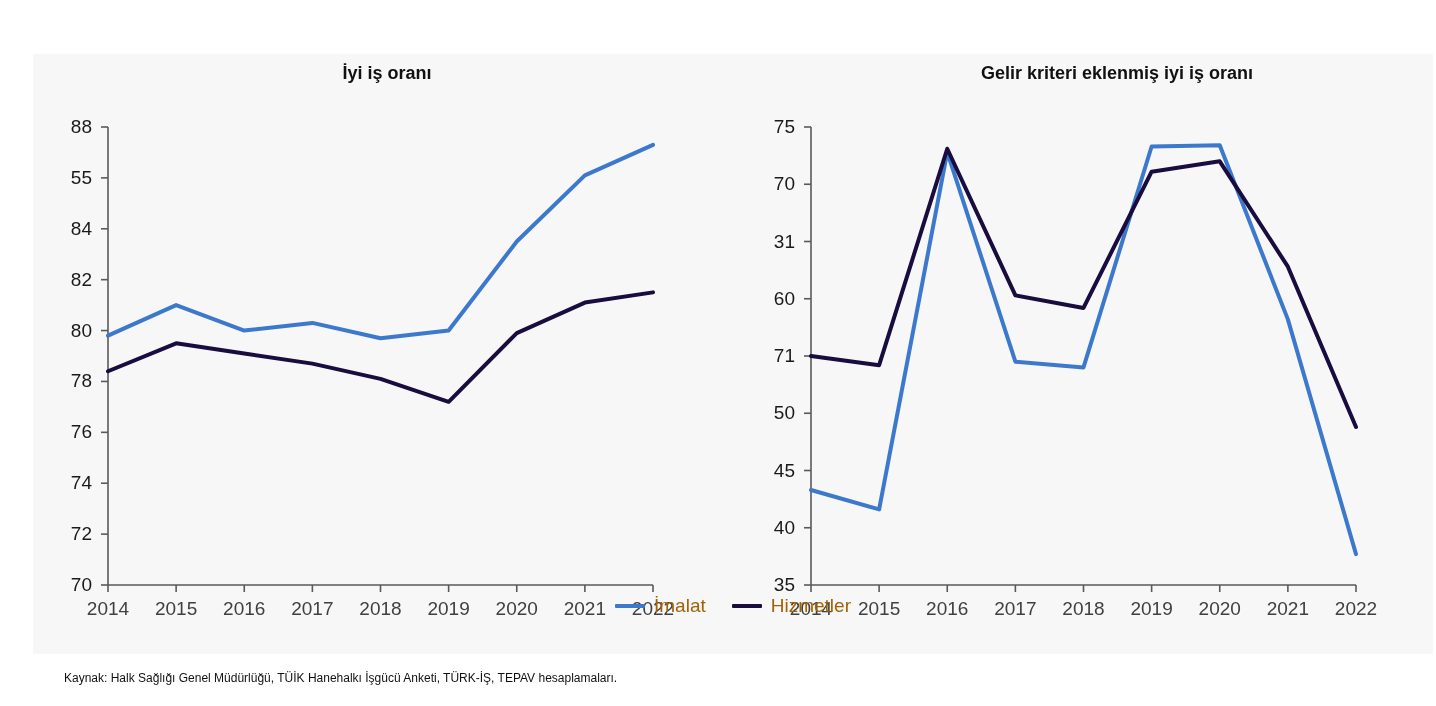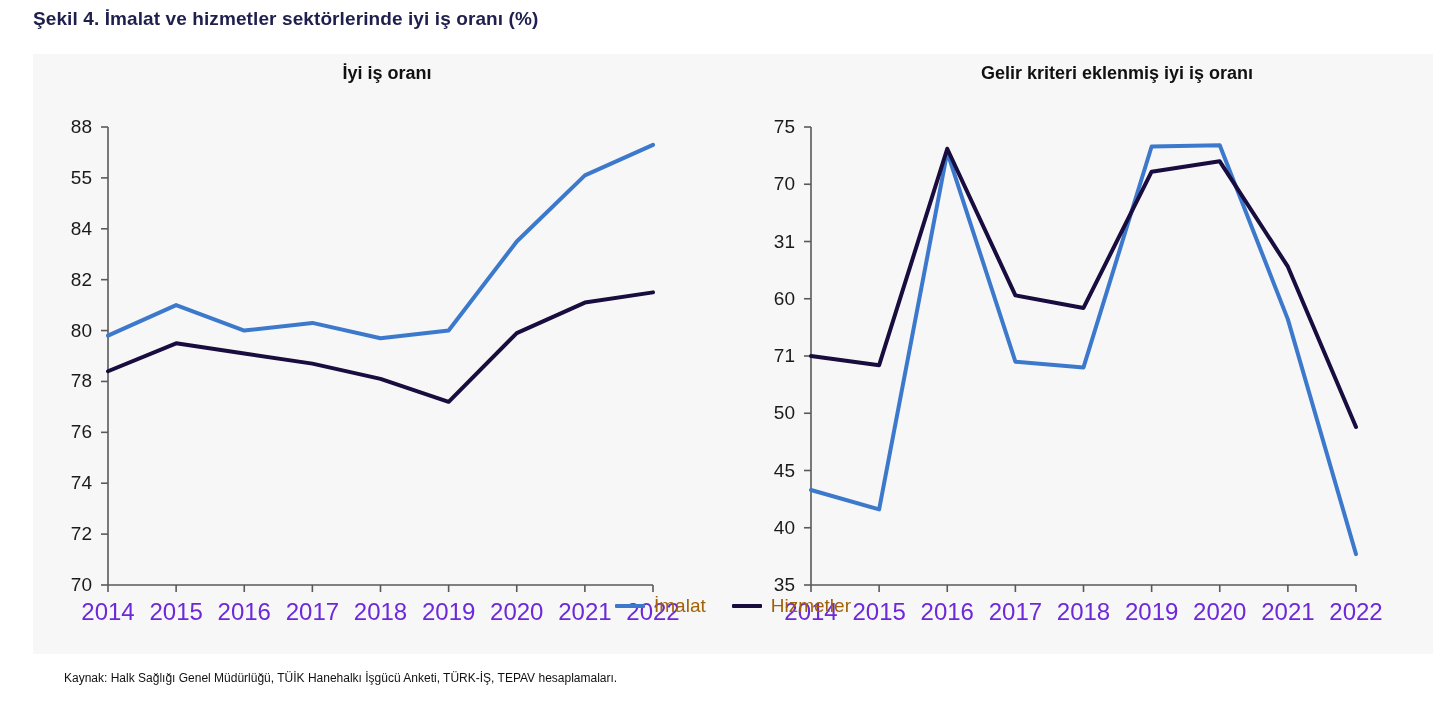--- a/index.html
+++ b/index.html
@@ -43,21 +43,21 @@
 
   .ylabel{
     position:absolute;
     font-size:19px;color:#1a1a1a;
     text-align:right;
     transform:translateY(-50%);
     white-space:nowrap;
   }
   .xlabel{
     position:absolute;
-    font-size:24px;color:#6d28d9;
+    font-size:19px;color:#404040;
     text-align:center;
     white-space:nowrap;
     transform:translateX(-50%);
   }
 
   .legend{
     position:absolute;left:0;top:541px;width:1400px;
     display:flex;justify-content:center;align-items:center;
     gap:26px;
   }
@@ -68,21 +68,20 @@
   .source{
     position:absolute;left:64px;top:671px;
     font-size:12px;color:#111111;white-space:nowrap;
   }
 </style>
 </head>
 <body>
 
 <div id="root">
 
-  <div class="fig-title">Şekil 4. İmalat ve hizmetler sektörlerinde iyi iş oranı (%)</div>
 
   <div class="panel">
 
     <div class="chart" id="chart-left">
       <div class="sub-title">İyi iş oranı</div>
       <div class="plot" id="plot-left" style="left: 75px; top: 73px; width: 545px; height: 458px;">
           <div class="ylabel" style="right: 561px; top: 458px;">70</div>
           <div class="ylabel" style="right: 561px; top: 407.111px;">72</div>
           <div class="ylabel" style="right: 561px; top: 356.222px;">74</div>
           <div class="ylabel" style="right: 561px; top: 305.333px;">76</div>

